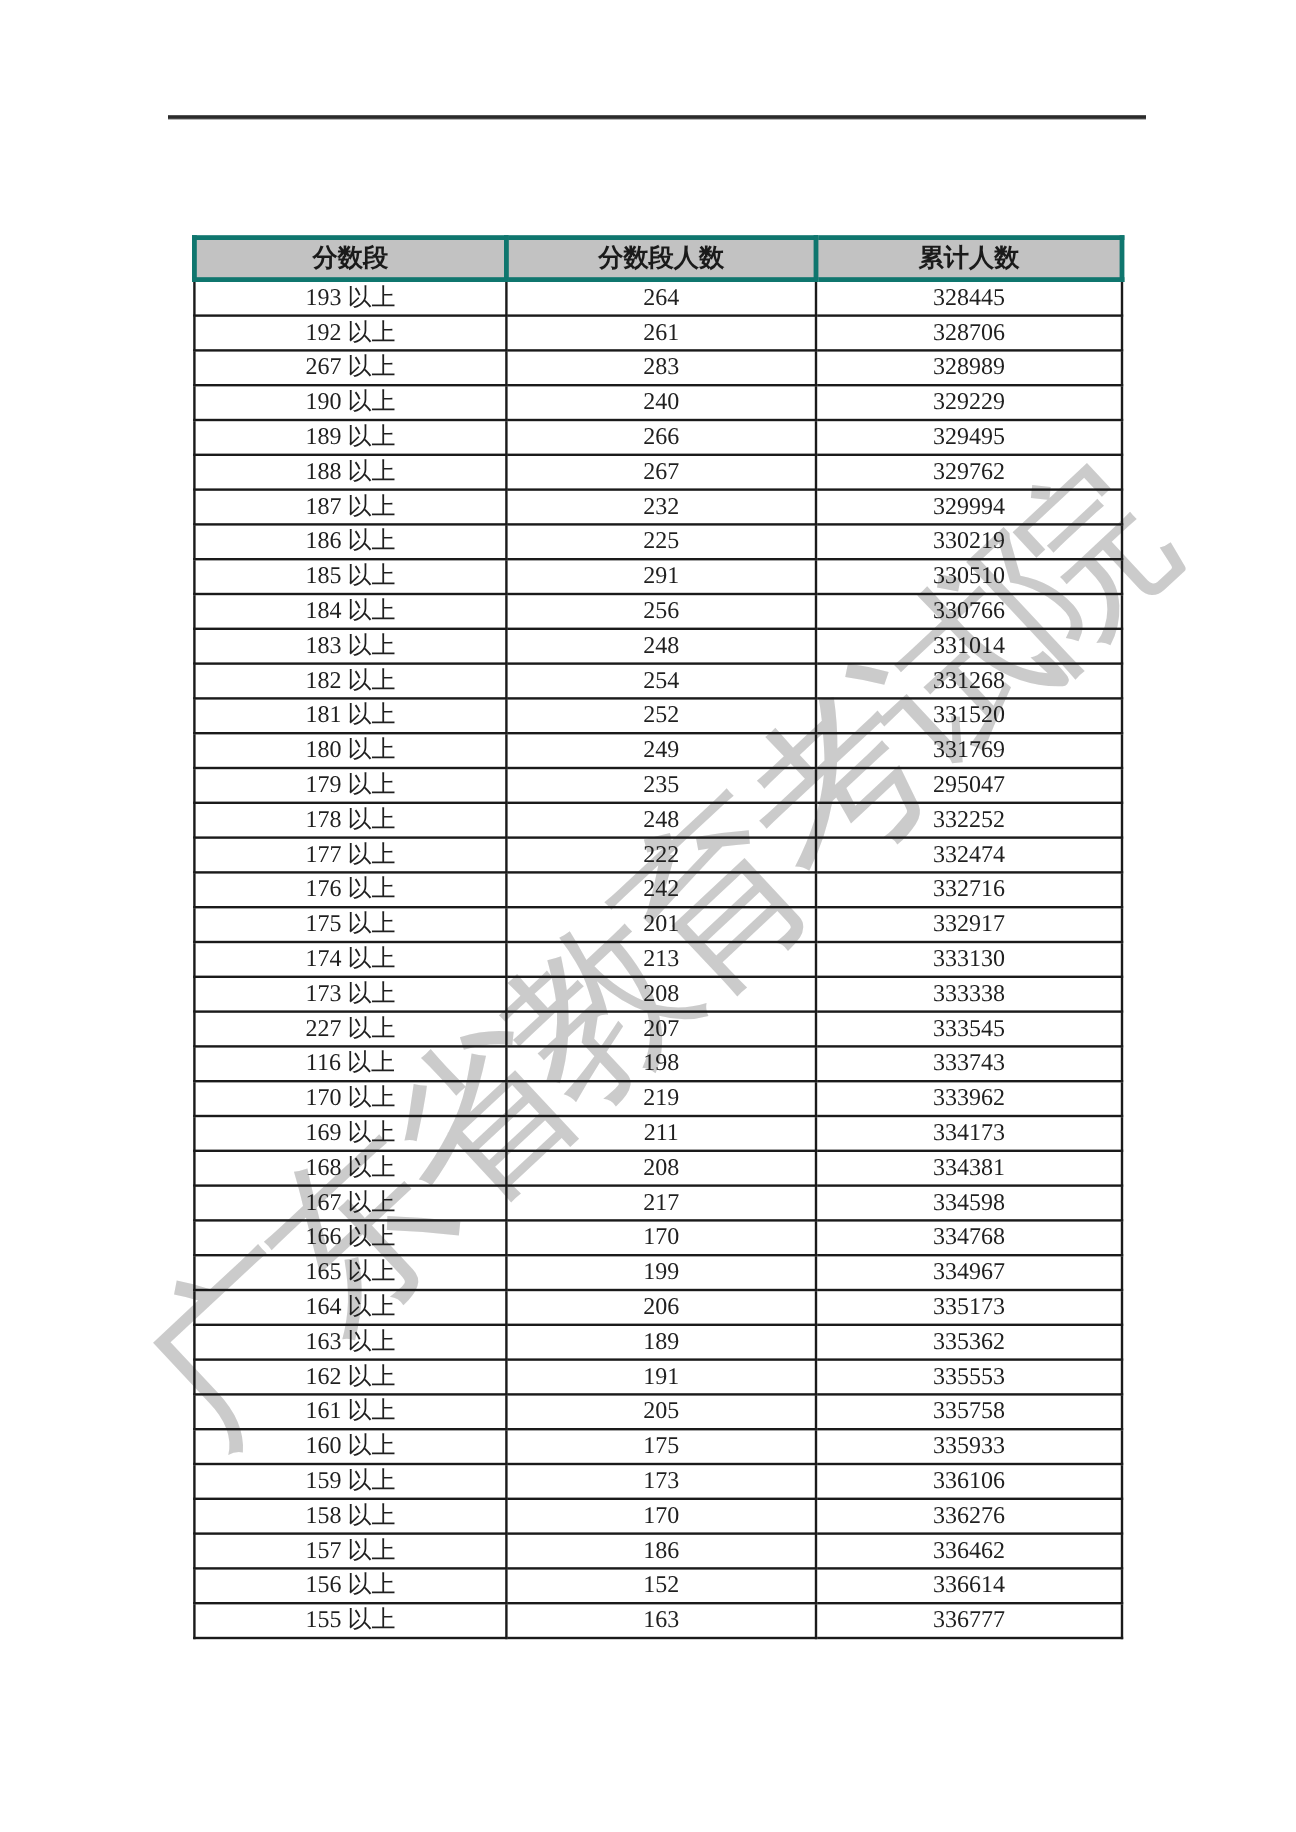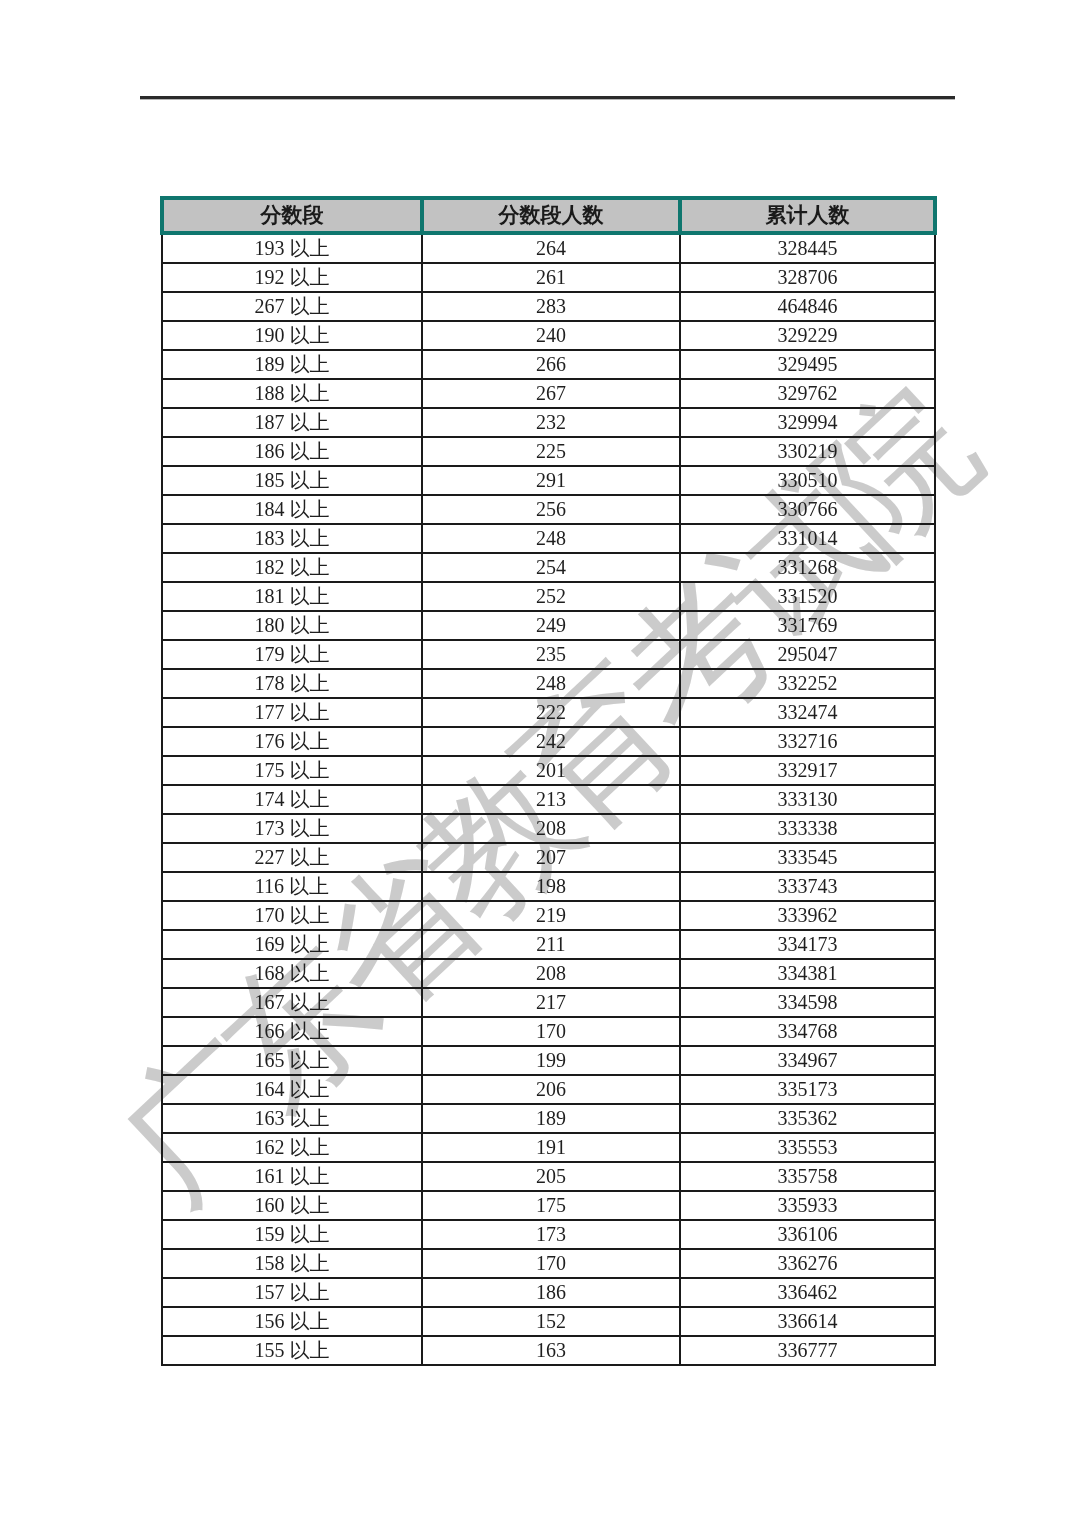--- a/index.html
+++ b/index.html
@@ -102,21 +102,21 @@
           <td>328445</td>
         </tr>
         <tr>
           <td>192 以上</td>
           <td>261</td>
           <td>328706</td>
         </tr>
         <tr>
           <td>267 以上</td>
           <td>283</td>
-          <td>464846</td>
+          <td>328989</td>
         </tr>
         <tr>
           <td>190 以上</td>
           <td>240</td>
           <td>329229</td>
         </tr>
         <tr>
           <td>189 以上</td>
           <td>266</td>
           <td>329495</td>

